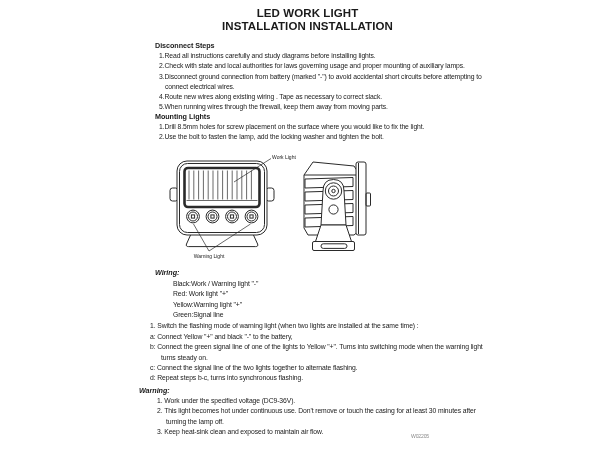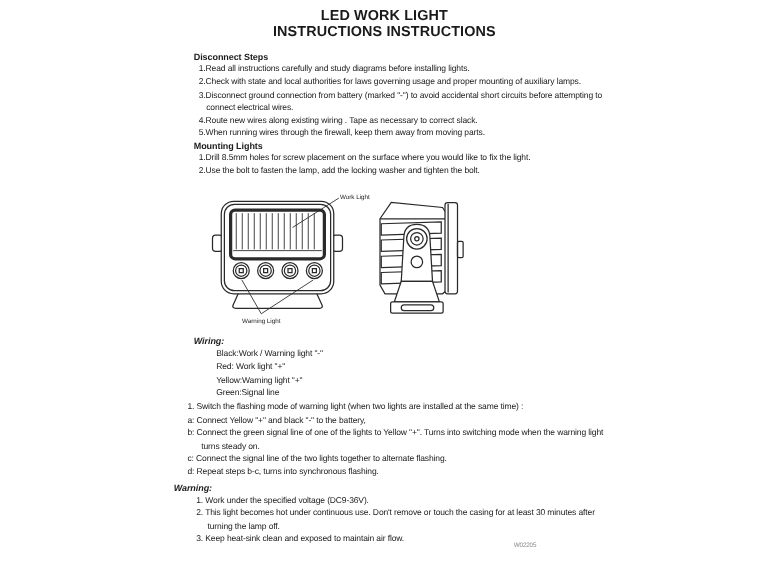--- a/index.html
+++ b/index.html
@@ -25,21 +25,21 @@
   }
   svg text { font-family:"Liberation Sans", sans-serif; font-size:5px; fill:#1a1a1a; }
 </style>
 </head>
 <body>
 
 <div class="page">
 
   <div class="doc-title">
     <div>LED WORK LIGHT</div>
-    <div>INSTRUCTIONS INSTRUCTIONS</div>
+    <div>INSTALLATION INSTALLATION</div>
   </div>
 
   <div class="sec-heading" style="left:155px; top:41px;">Disconnect Steps</div>
   <div class="body-list" style="left:159px; top:51px; width:345px;">
     <div class="li">1.Read all instructions carefully and study diagrams before installing lights.</div>
     <div class="li">2.Check with state and local authorities for laws governing usage and proper mounting of auxiliary lamps.</div>
     <div class="li">3.Disconnect ground connection from battery (marked "-") to avoid accidental short circuits before attempting  to connect electrical wires.</div>
     <div class="li">4.Route new wires along existing wiring . Tape as necessary to correct slack.</div>
     <div class="li">5.When running wires through the firewall, keep them away from moving parts.</div>
   </div>

